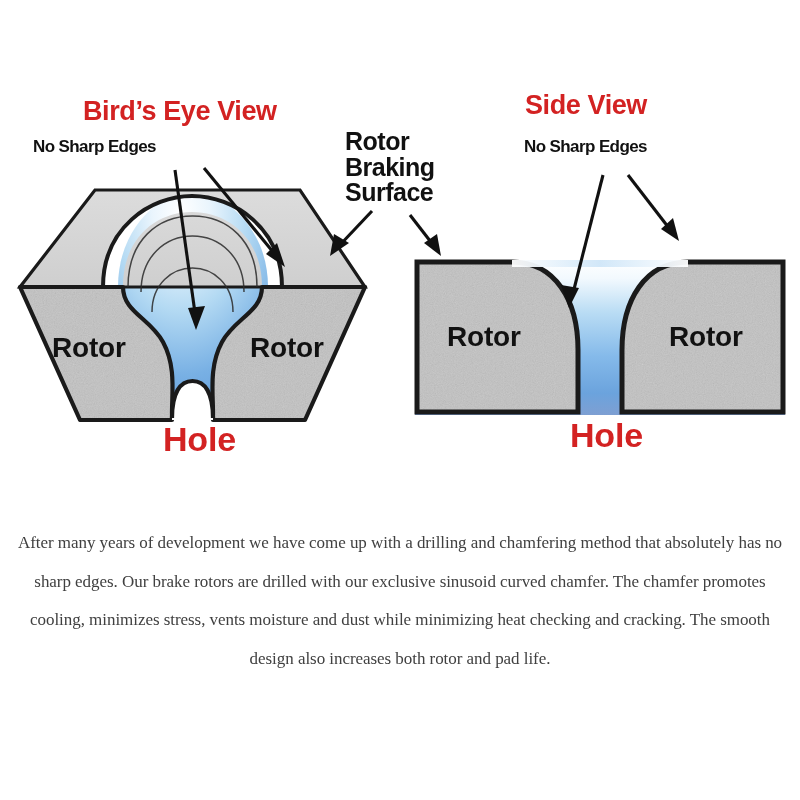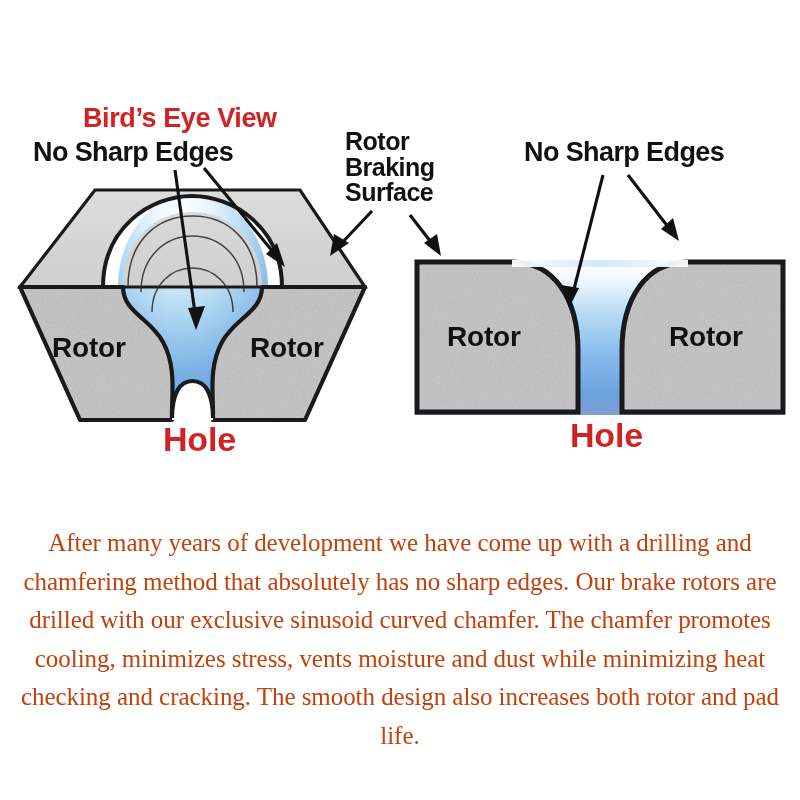--- a/index.html
+++ b/index.html
@@ -51,44 +51,44 @@
     color: #d32222;
   }
   .lbl.black {
     color: #111111;
   }
   .title-red {
     font-size: 27px;
     letter-spacing: -0.4px;
   }
   .sharp-edges {
-    font-size: 27px;
+    font-size: 17px;
     letter-spacing: -0.6px;
   }
   .braking-surface {
     font-size: 25px;
     line-height: 1.02;
     letter-spacing: -0.5px;
     text-align: left;
   }
   .hole-lbl {
     font-size: 34px;
     letter-spacing: -0.2px;
   }
   
   #caption {
     position: absolute;
     left: 8px;
     top: 524px;
     width: 784px;
     text-align: center;
     font-family: "Liberation Serif", serif;
-    font-size: 25px;
+    font-size: 17px;
     line-height: 38.5px;
-    color: #c2410c;
+    color: #404040;
     letter-spacing: -0.05px;
   }
 </style>
 </head>
 <body>
 
 <div id="page">
 
   <div id="diagram-area">
 
@@ -253,28 +253,29 @@
         <polygon points="441,256 424,243, 437,234" stroke="none"></polygon>
 
         <line x1="603" y1="175" x2="572" y2="297"></line>
         <polygon points="569,308 561,285 579,288" stroke="none"></polygon>
 
         <line x1="628" y1="175" x2="672" y2="232"></line>
         <polygon points="679,241 661,229 673,218" stroke="none"></polygon>
       </g>
     </svg>
 
-    <div class="lbl red title-red" style="left:83px; top:104px;">Bird’s Eye View</div>
+    <div class="lbl red title-red" style="left:83px; top:97px;">Bird’s Eye View</div>
 
     <div class="lbl black sharp-edges" style="left:33px; top:138px;">No Sharp Edges</div>
 
     <div class="lbl black braking-surface" style="left:345px; top:129px;">Rotor
 Braking
 Surface</div>
 
+    <div class="lbl red title-red" style="left:525px; top:91px;">Side View</div>
 
     <div class="lbl black sharp-edges" style="left:524px; top:138px;">No Sharp Edges</div>
 
     <div class="lbl black" style="left:52px; top:333px; font-size:28px;">Rotor</div>
     <div class="lbl black" style="left:250px; top:333px; font-size:28px;">Rotor</div>
 
     <div class="lbl black" style="left:447px; top:322px; font-size:28px;">Rotor</div>
     <div class="lbl black" style="left:669px; top:322px; font-size:28px;">Rotor</div>
 
     <div class="lbl red hole-lbl" style="left:163px; top:422px;">Hole</div>

